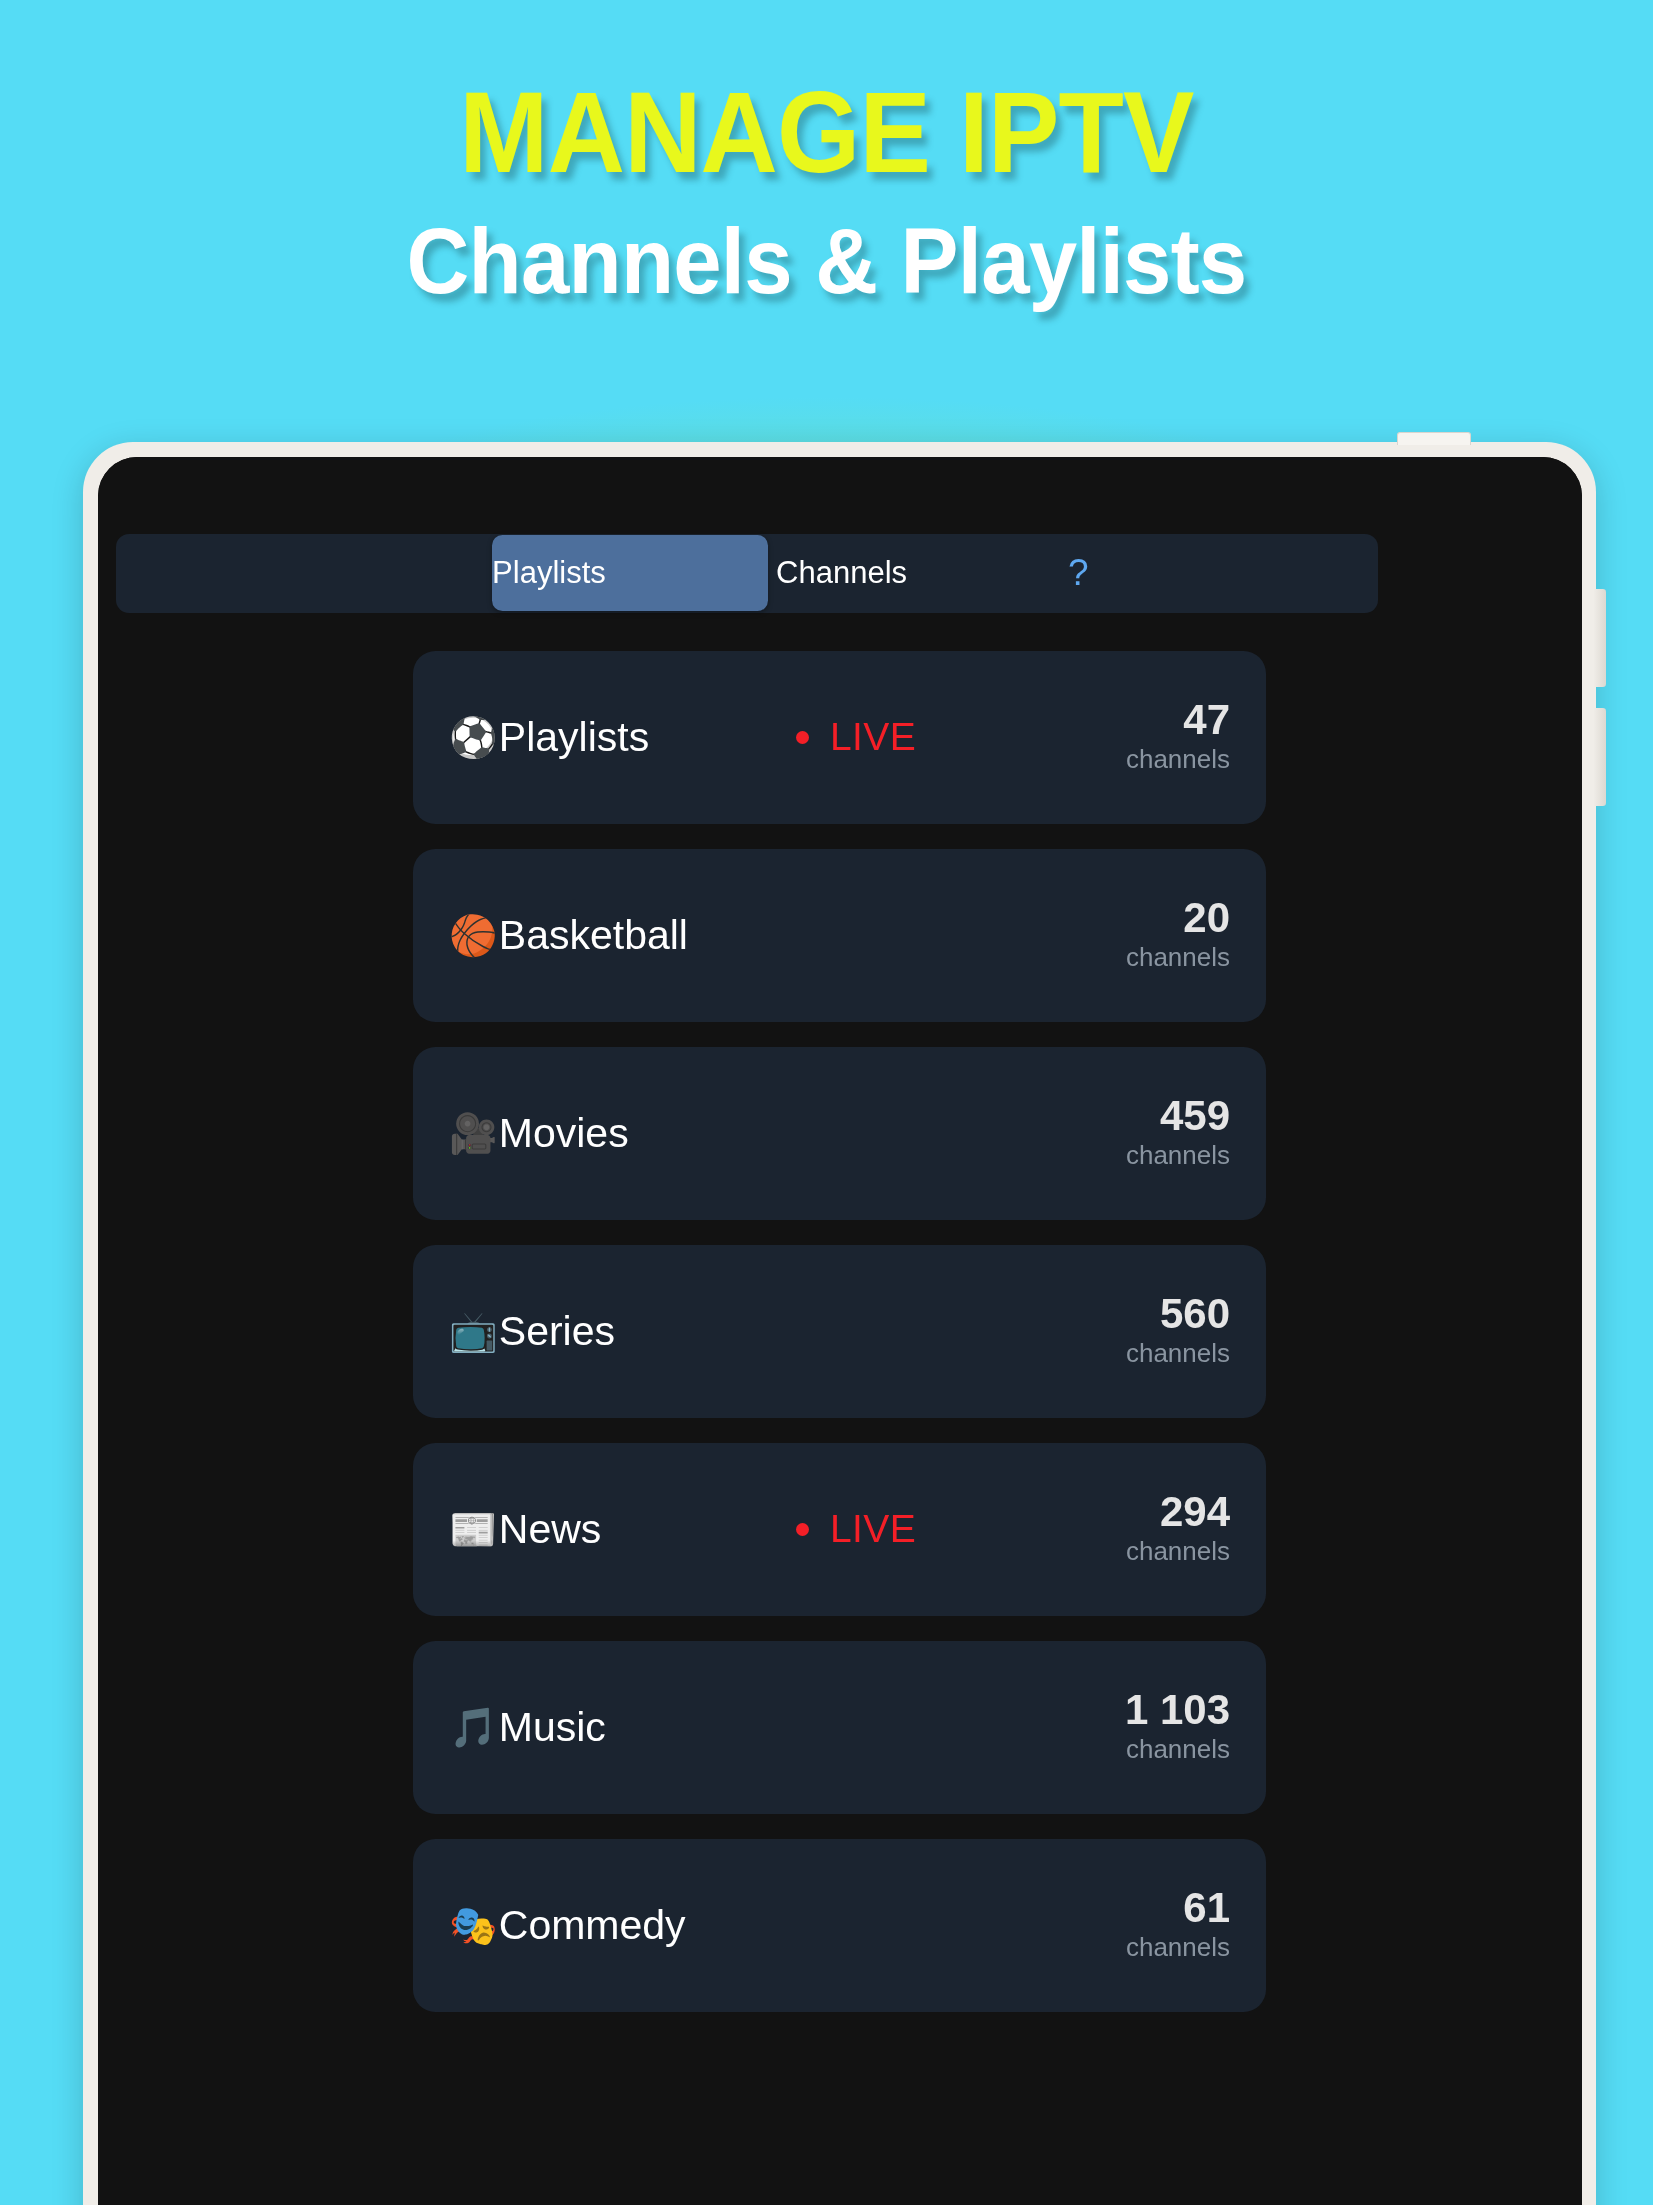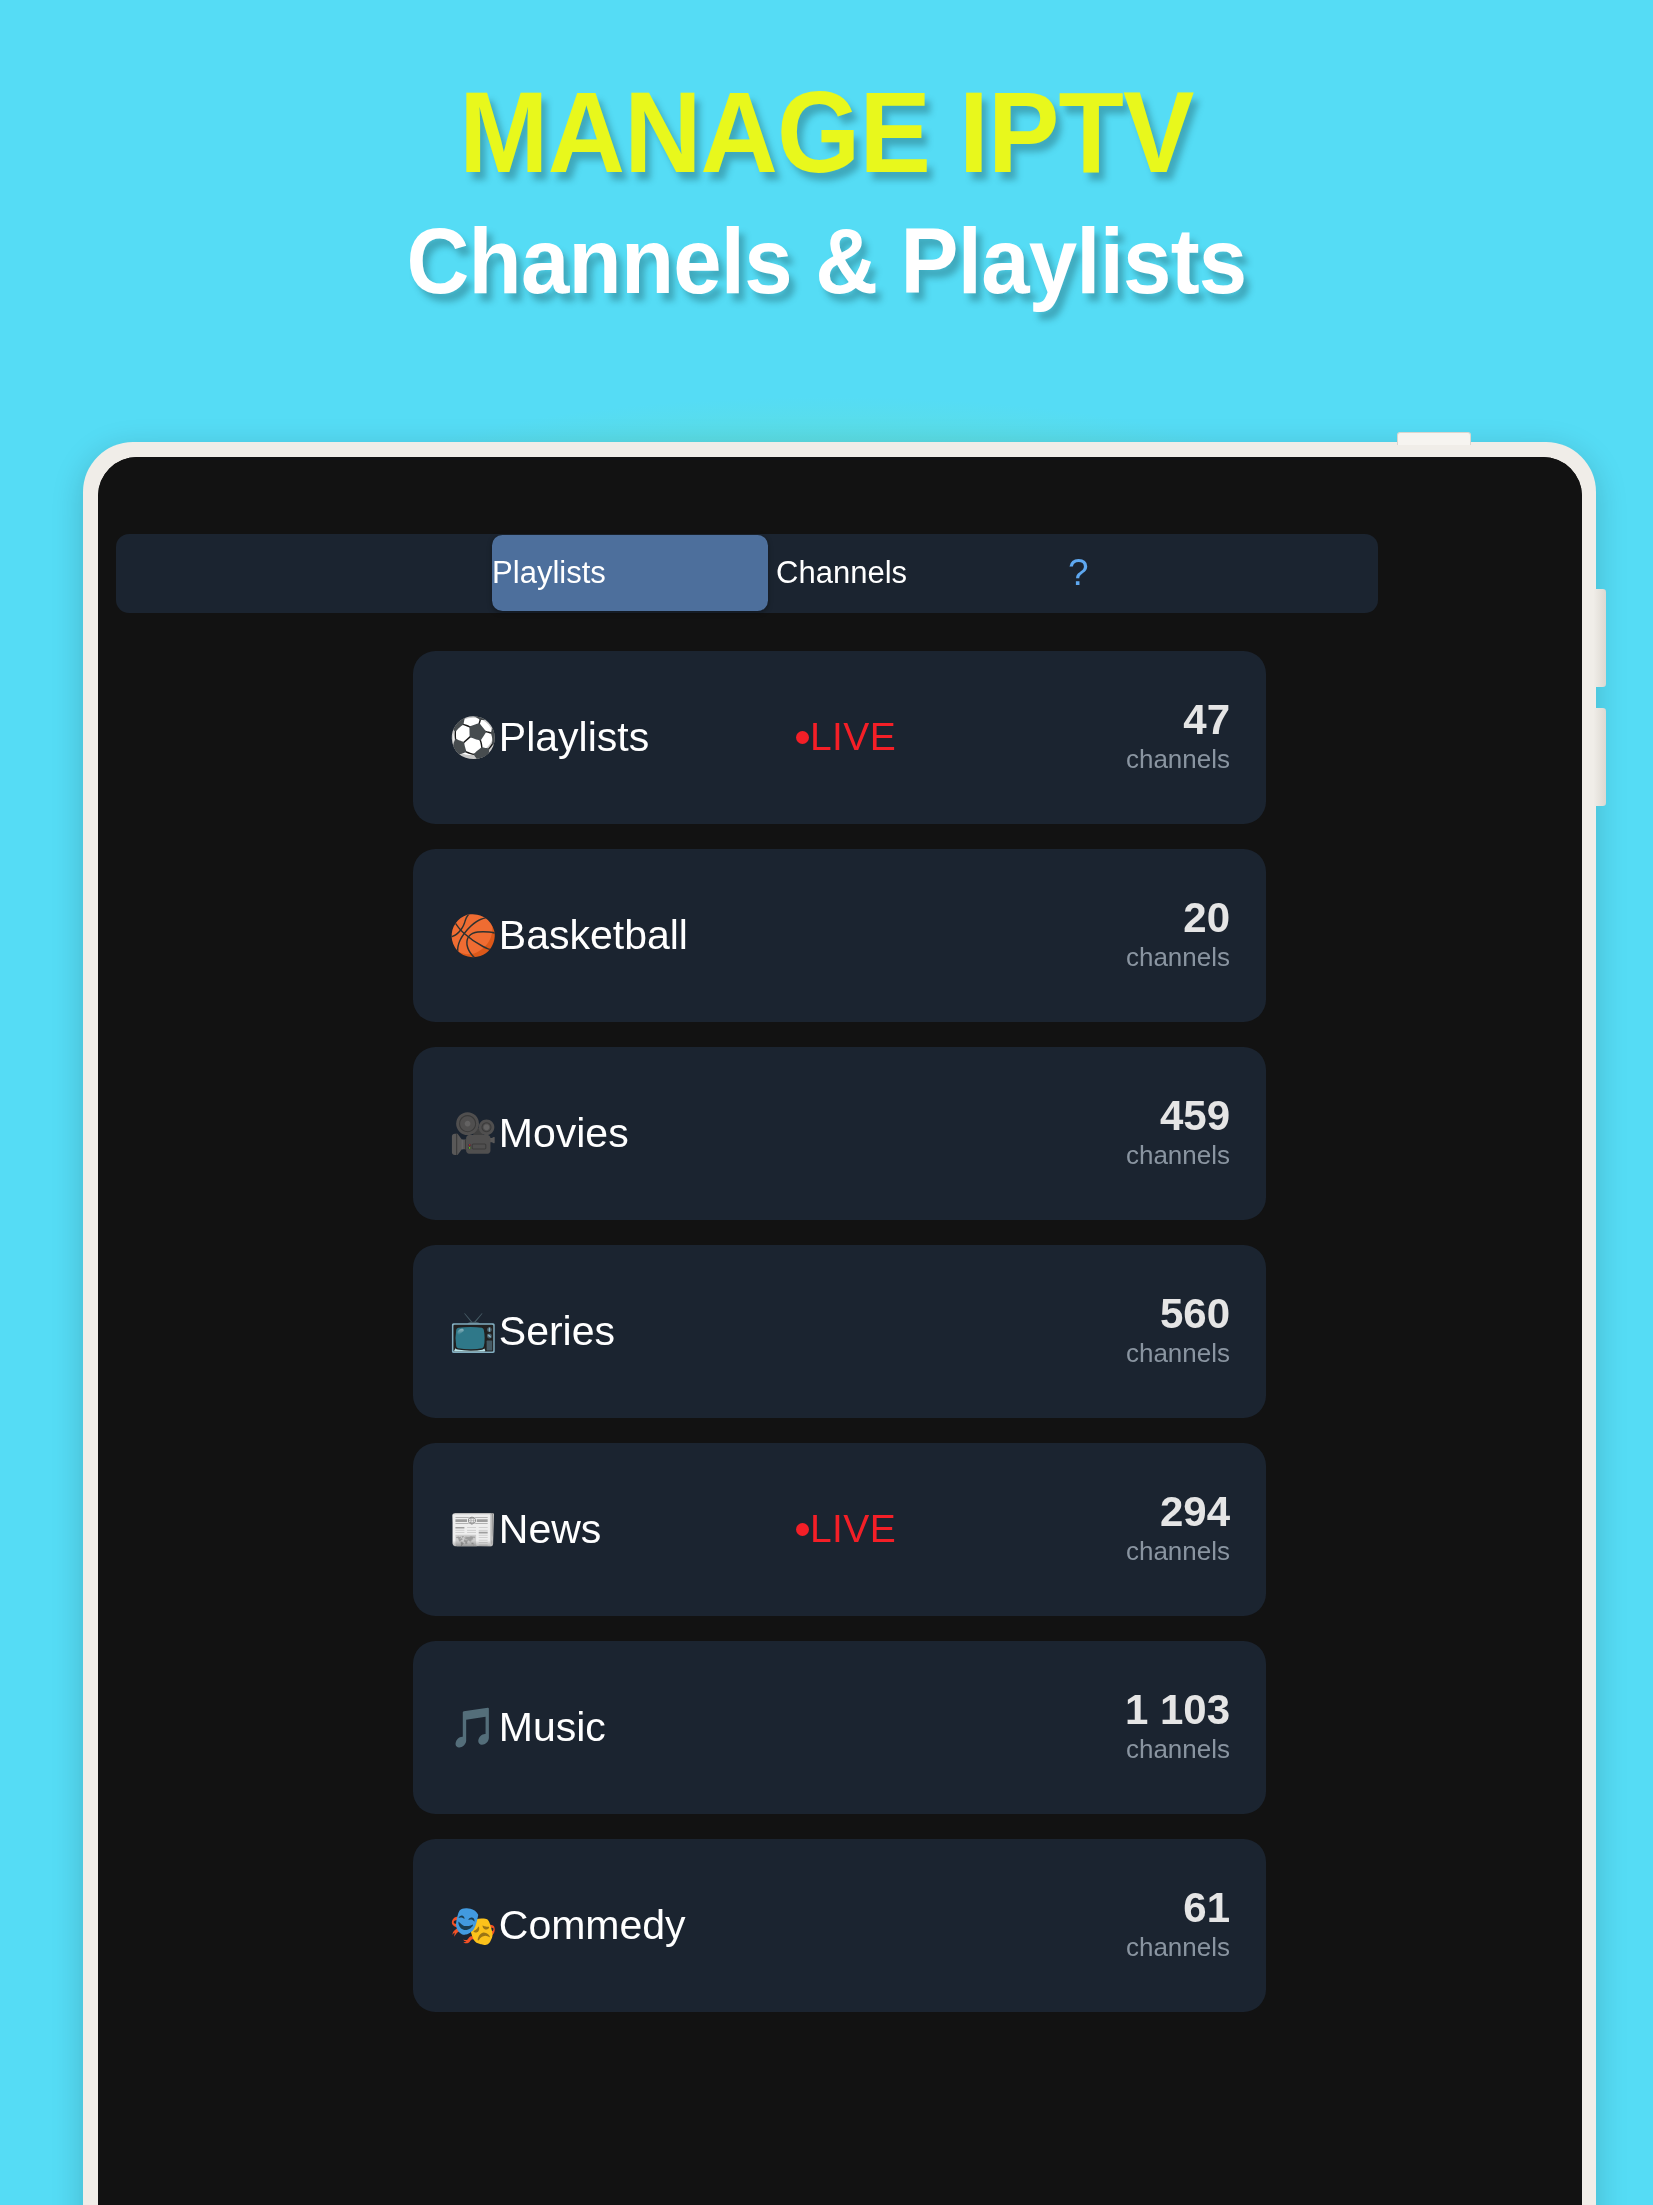--- a/index.html
+++ b/index.html
@@ -211,21 +211,21 @@
   }
   .row-name {
     font-size: 41px;
     color: #ffffff;
     font-weight: 400;
     white-space: nowrap;
   }
   .row-live {
     display: flex;
     align-items: center;
-    gap: 1px;
+    gap: 21px;
     flex: 0 0 auto;
   }
   .live-dot {
     width: 13px; height: 13px;
     border-radius: 50%;
     background: #f41f27;
   }
   .live-text {
     font-size: 39px;
     color: #f41f27;

